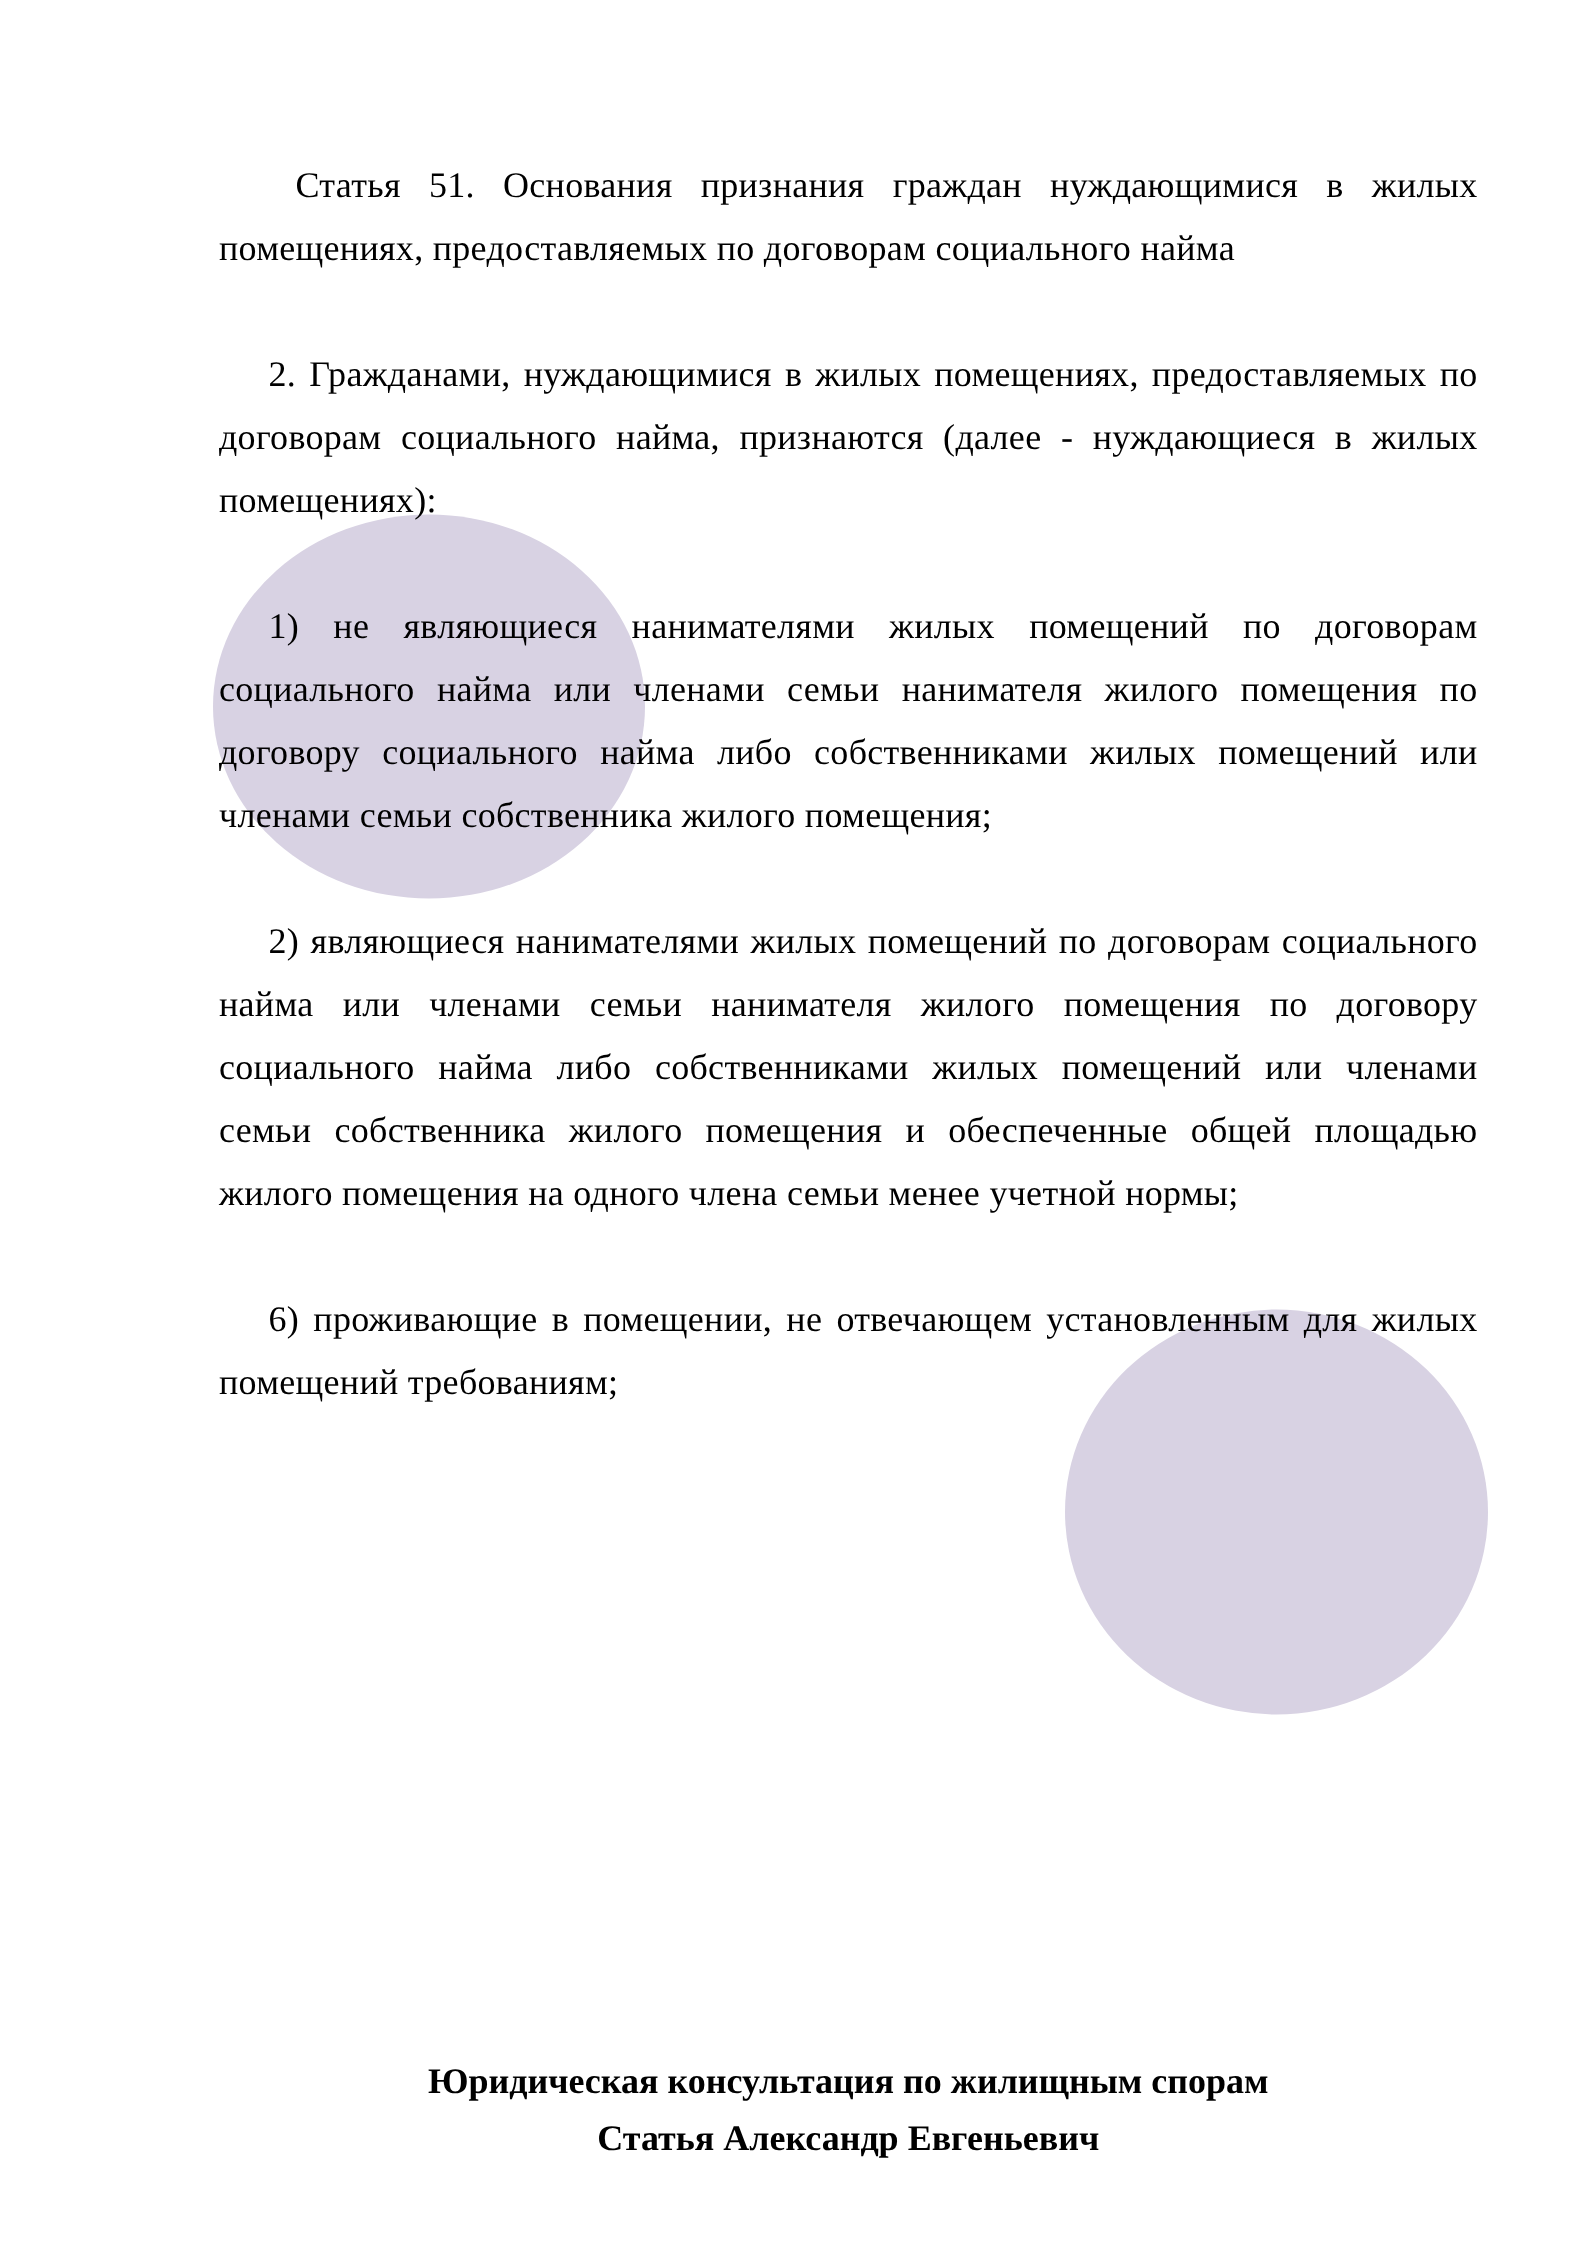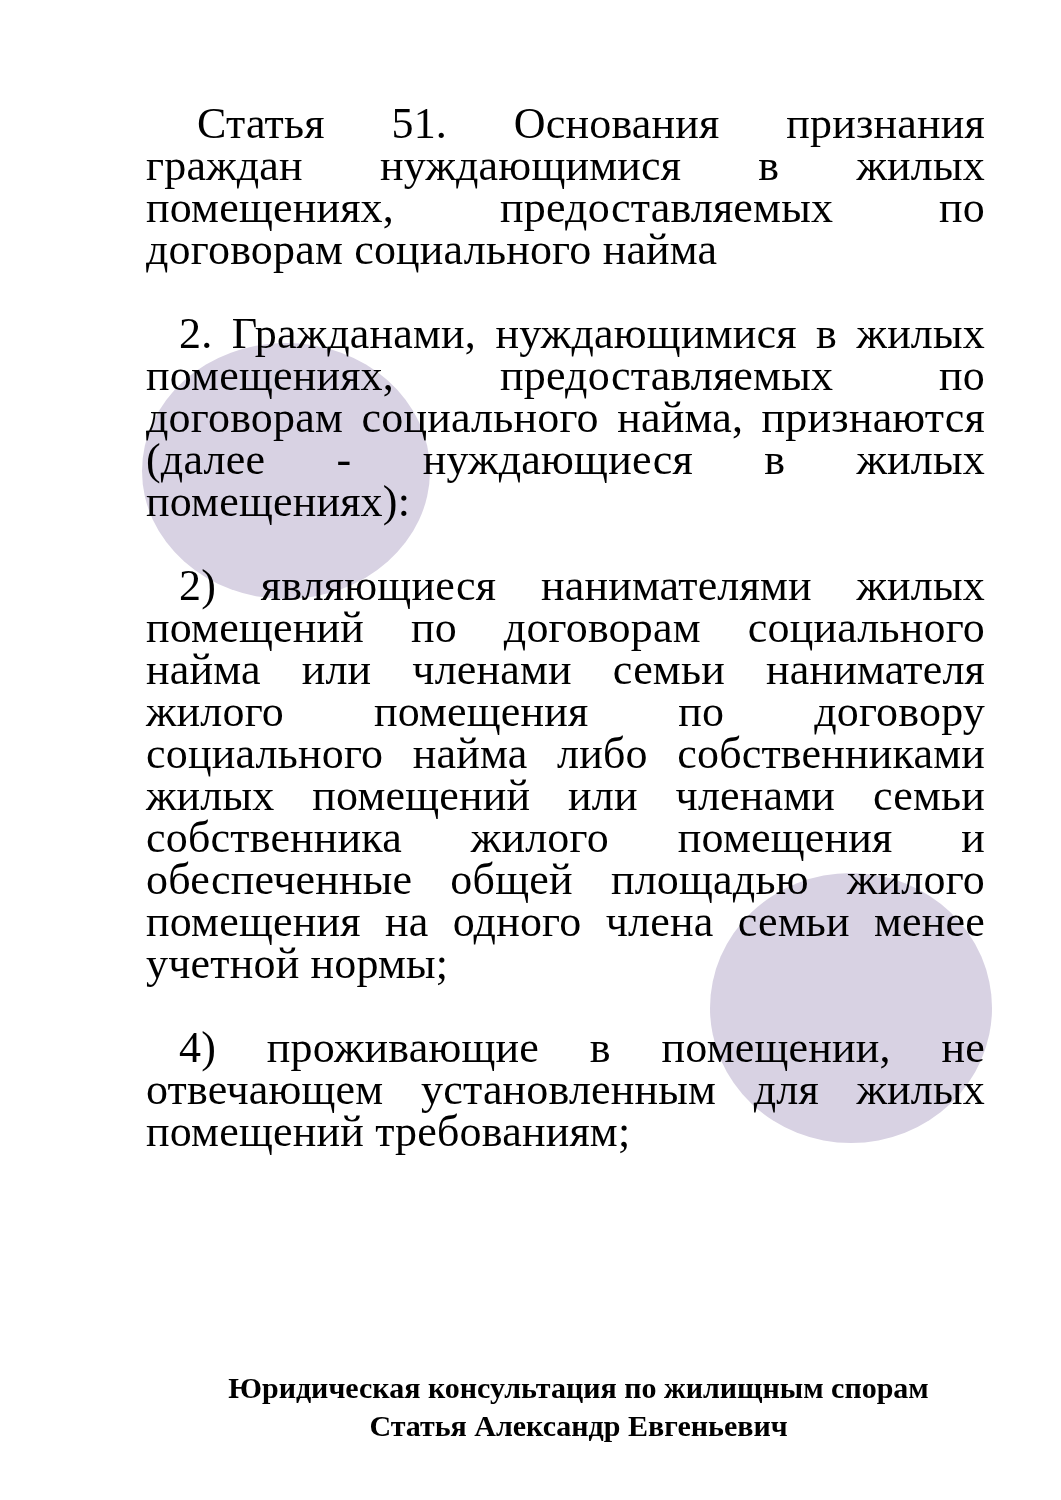--- a/index.html
+++ b/index.html
@@ -32,65 +32,66 @@
     top: 873px;
     width: 282px;
     height: 270px;
   }
   .content {
     position: absolute;
     left: 146px;
     top: 103px;
     width: 839px;
     z-index: 1;
-    font-size: 44px;
+    font-size: 24px;
     line-height: 42px;
     text-align: justify;
     letter-spacing: 0.2px;
   }
   .content p {
     margin: 0 0 42px 0;
     text-indent: 33px;
   }
   .content p.heading {
     text-indent: 51px;
   }
   .content p:last-child {
     margin-bottom: 0;
   }
   .footer {
     position: absolute;
-    left: 159px;
+    left: 146px;
     top: 1369px;
     width: 839px;
     z-index: 1;
     text-align: center;
     font-weight: bold;
-    font-size: 30px;
+    font-size: 24px;
     line-height: 38px;
   }
 </style>
 </head>
 <body>
 
 <div class="page">
 
   <div class="watermark left" style="background-color: rgb(216, 210, 227);"></div>
 
   <div class="watermark right" style="background-color: rgb(216, 210, 227);"></div>
 
   <div class="content">
     <p class="heading">Статья 51. Основания признания граждан нуждающимися в жилых помещениях, предоставляемых по договорам социального найма</p>
 
     <p>2. Гражданами, нуждающимися в жилых помещениях, предоставляемых по договорам социального найма, признаются (далее - нуждающиеся в жилых помещениях):</p>
 
+    <p>1) не являющиеся нанимателями жилых помещений по договорам социального найма или членами семьи нанимателя жилого помещения по договору социального найма либо собственниками жилых помещений или членами семьи собственника жилого помещения;</p>
 
     <p>2) являющиеся нанимателями жилых помещений по договорам социального найма или членами семьи нанимателя жилого помещения по договору социального найма либо собственниками жилых помещений или членами семьи собственника жилого помещения и обеспеченные общей площадью жилого помещения на одного члена семьи менее учетной нормы;</p>
 
-    <p>4) проживающие в помещении, не отвечающем установленным для жилых помещений требованиям;</p>
+    <p>6) проживающие в помещении, не отвечающем установленным для жилых помещений требованиям;</p>
   </div>
 
   <div class="footer">
     <div>Юридическая консультация по жилищным спорам</div>
     <div>Статья Александр Евгеньевич</div>
   </div>
 
 </div>
 
 </body></html>

